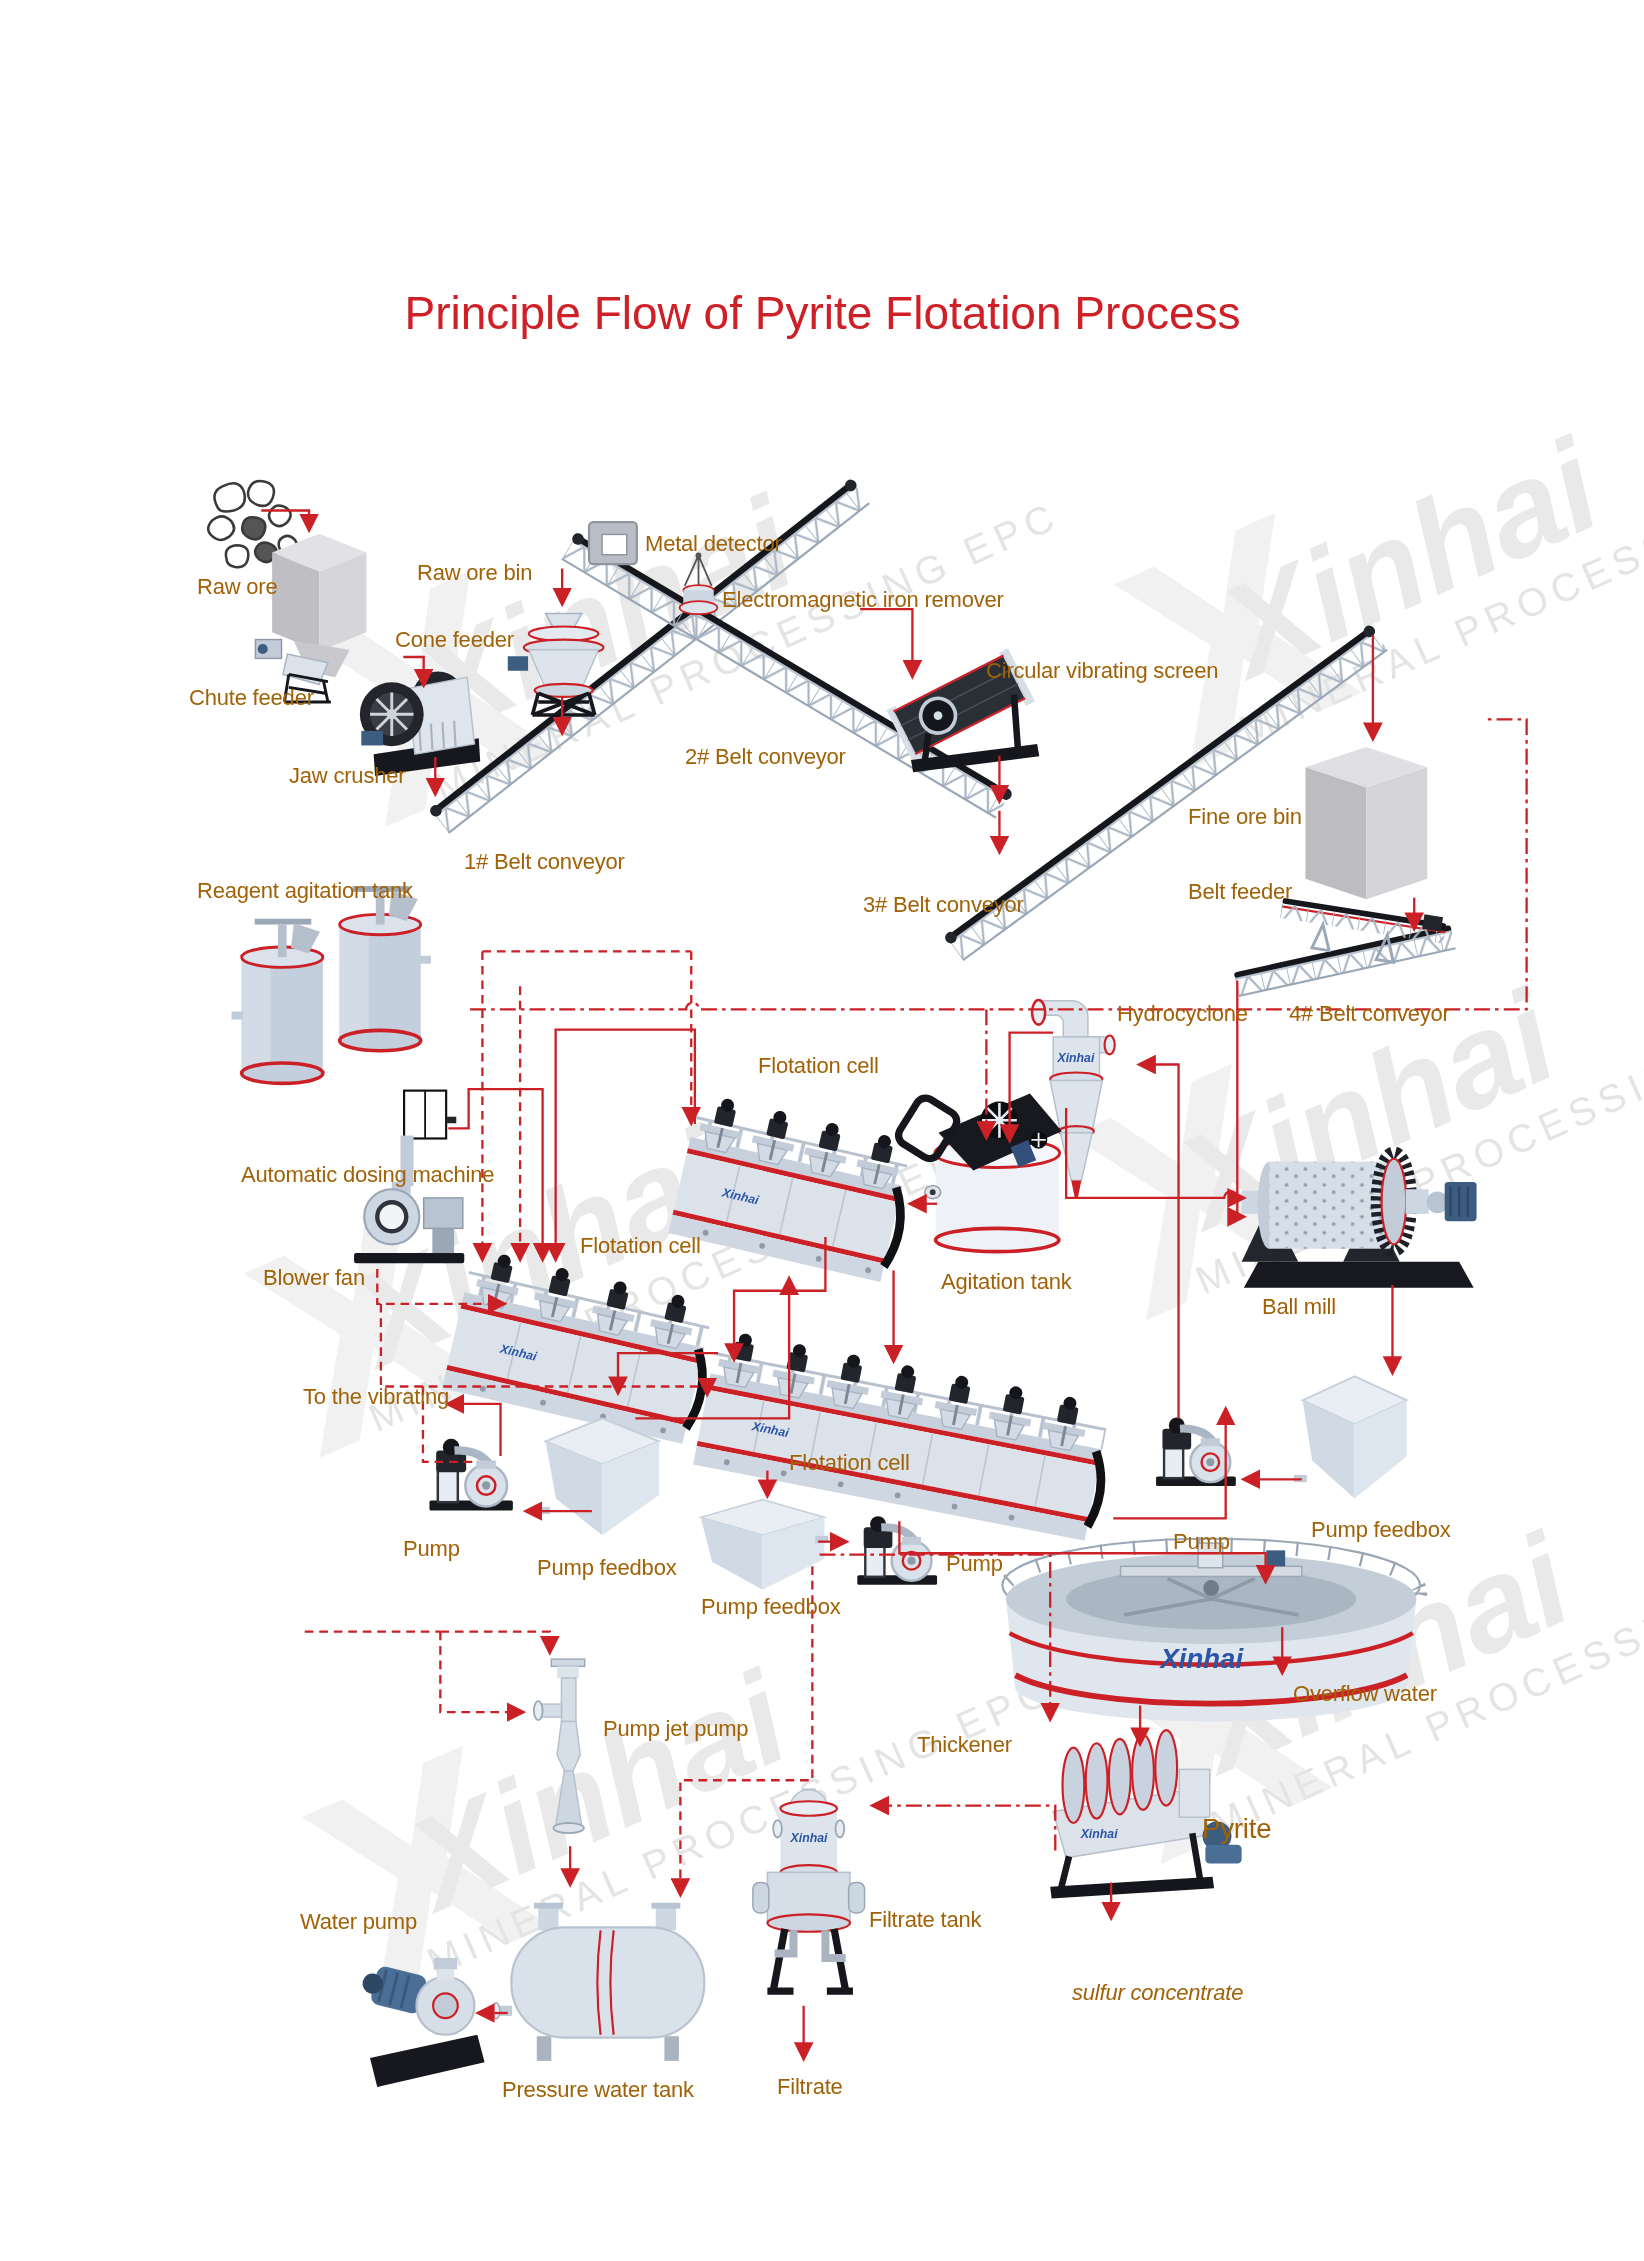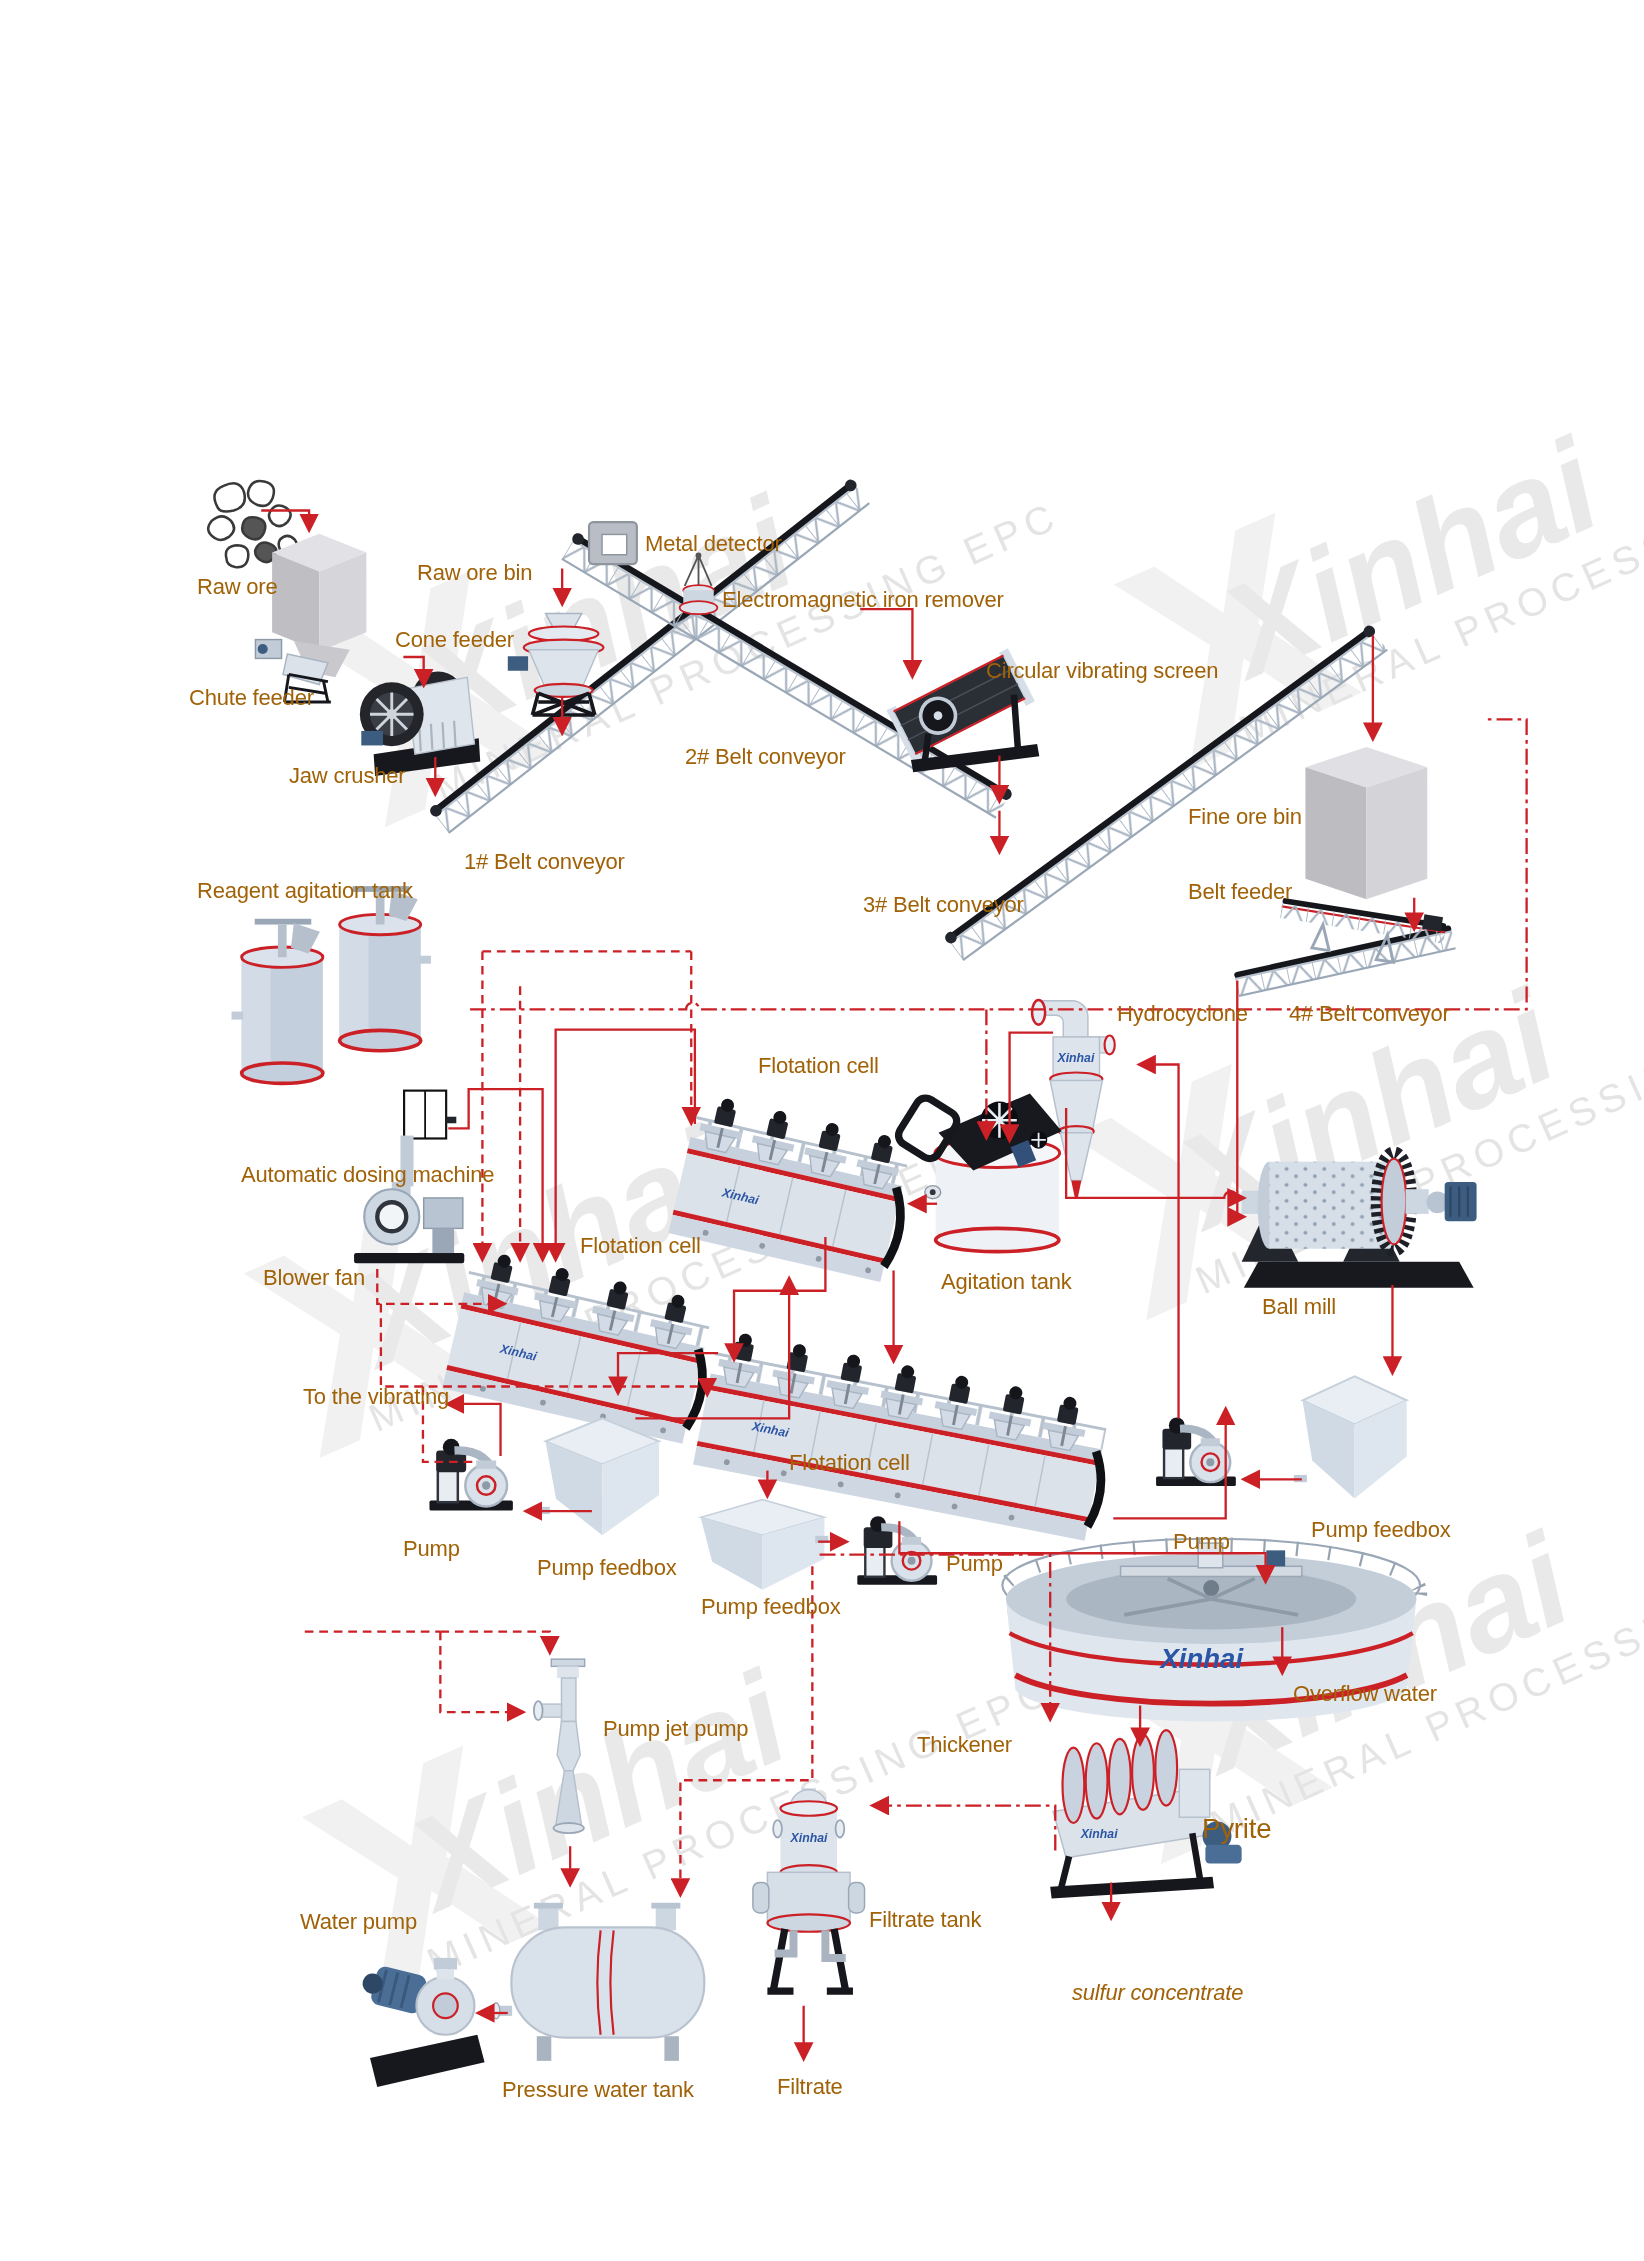--- a/index.html
+++ b/index.html
@@ -538,20 +538,21 @@
   </g>
 
   <g>
     <path class="dd" d="M648,1392 H946 A9,9 0 0 1 964,1392 H2105 V992 H2046"></path>
     <path class="dd" marker-end="url(#ar)" d="M1360,1392 V1568"></path>
     <path class="dd" marker-end="url(#ar)" d="M1455,2552 V2490 H1204"></path>
     <path class="dd" marker-end="url(#ar)" d="M1130,2144 H1448 V2370"></path>
   </g>
 </svg>
 
+<h1 id="title">Principle Flow of Pyrite Flotation Process</h1>
 <div>
       <div class="lbl" style="left: 197px; top: 574px;">Raw ore</div>
       <div class="lbl" style="left: 379px; top: 560px; margin-left: 38px;">Raw ore bin</div>
       <div class="lbl" style="left: 395px; top: 627px;">Cone feeder</div>
       <div class="lbl" style="left: 189px; top: 685px;">Chute feeder</div>
       <div class="lbl" style="left: 289px; top: 763px;">Jaw crusher</div>
       <div class="lbl" style="left: 645px; top: 531px;">Metal detector</div>
       <div class="lbl" style="left: 722px; top: 587px;">Electromagnetic iron remover</div>
       <div class="lbl" style="left: 986px; top: 658px;">Circular vibrating screen</div>
       <div class="lbl" style="left: 685px; top: 744px;">2# Belt conveyor</div>

